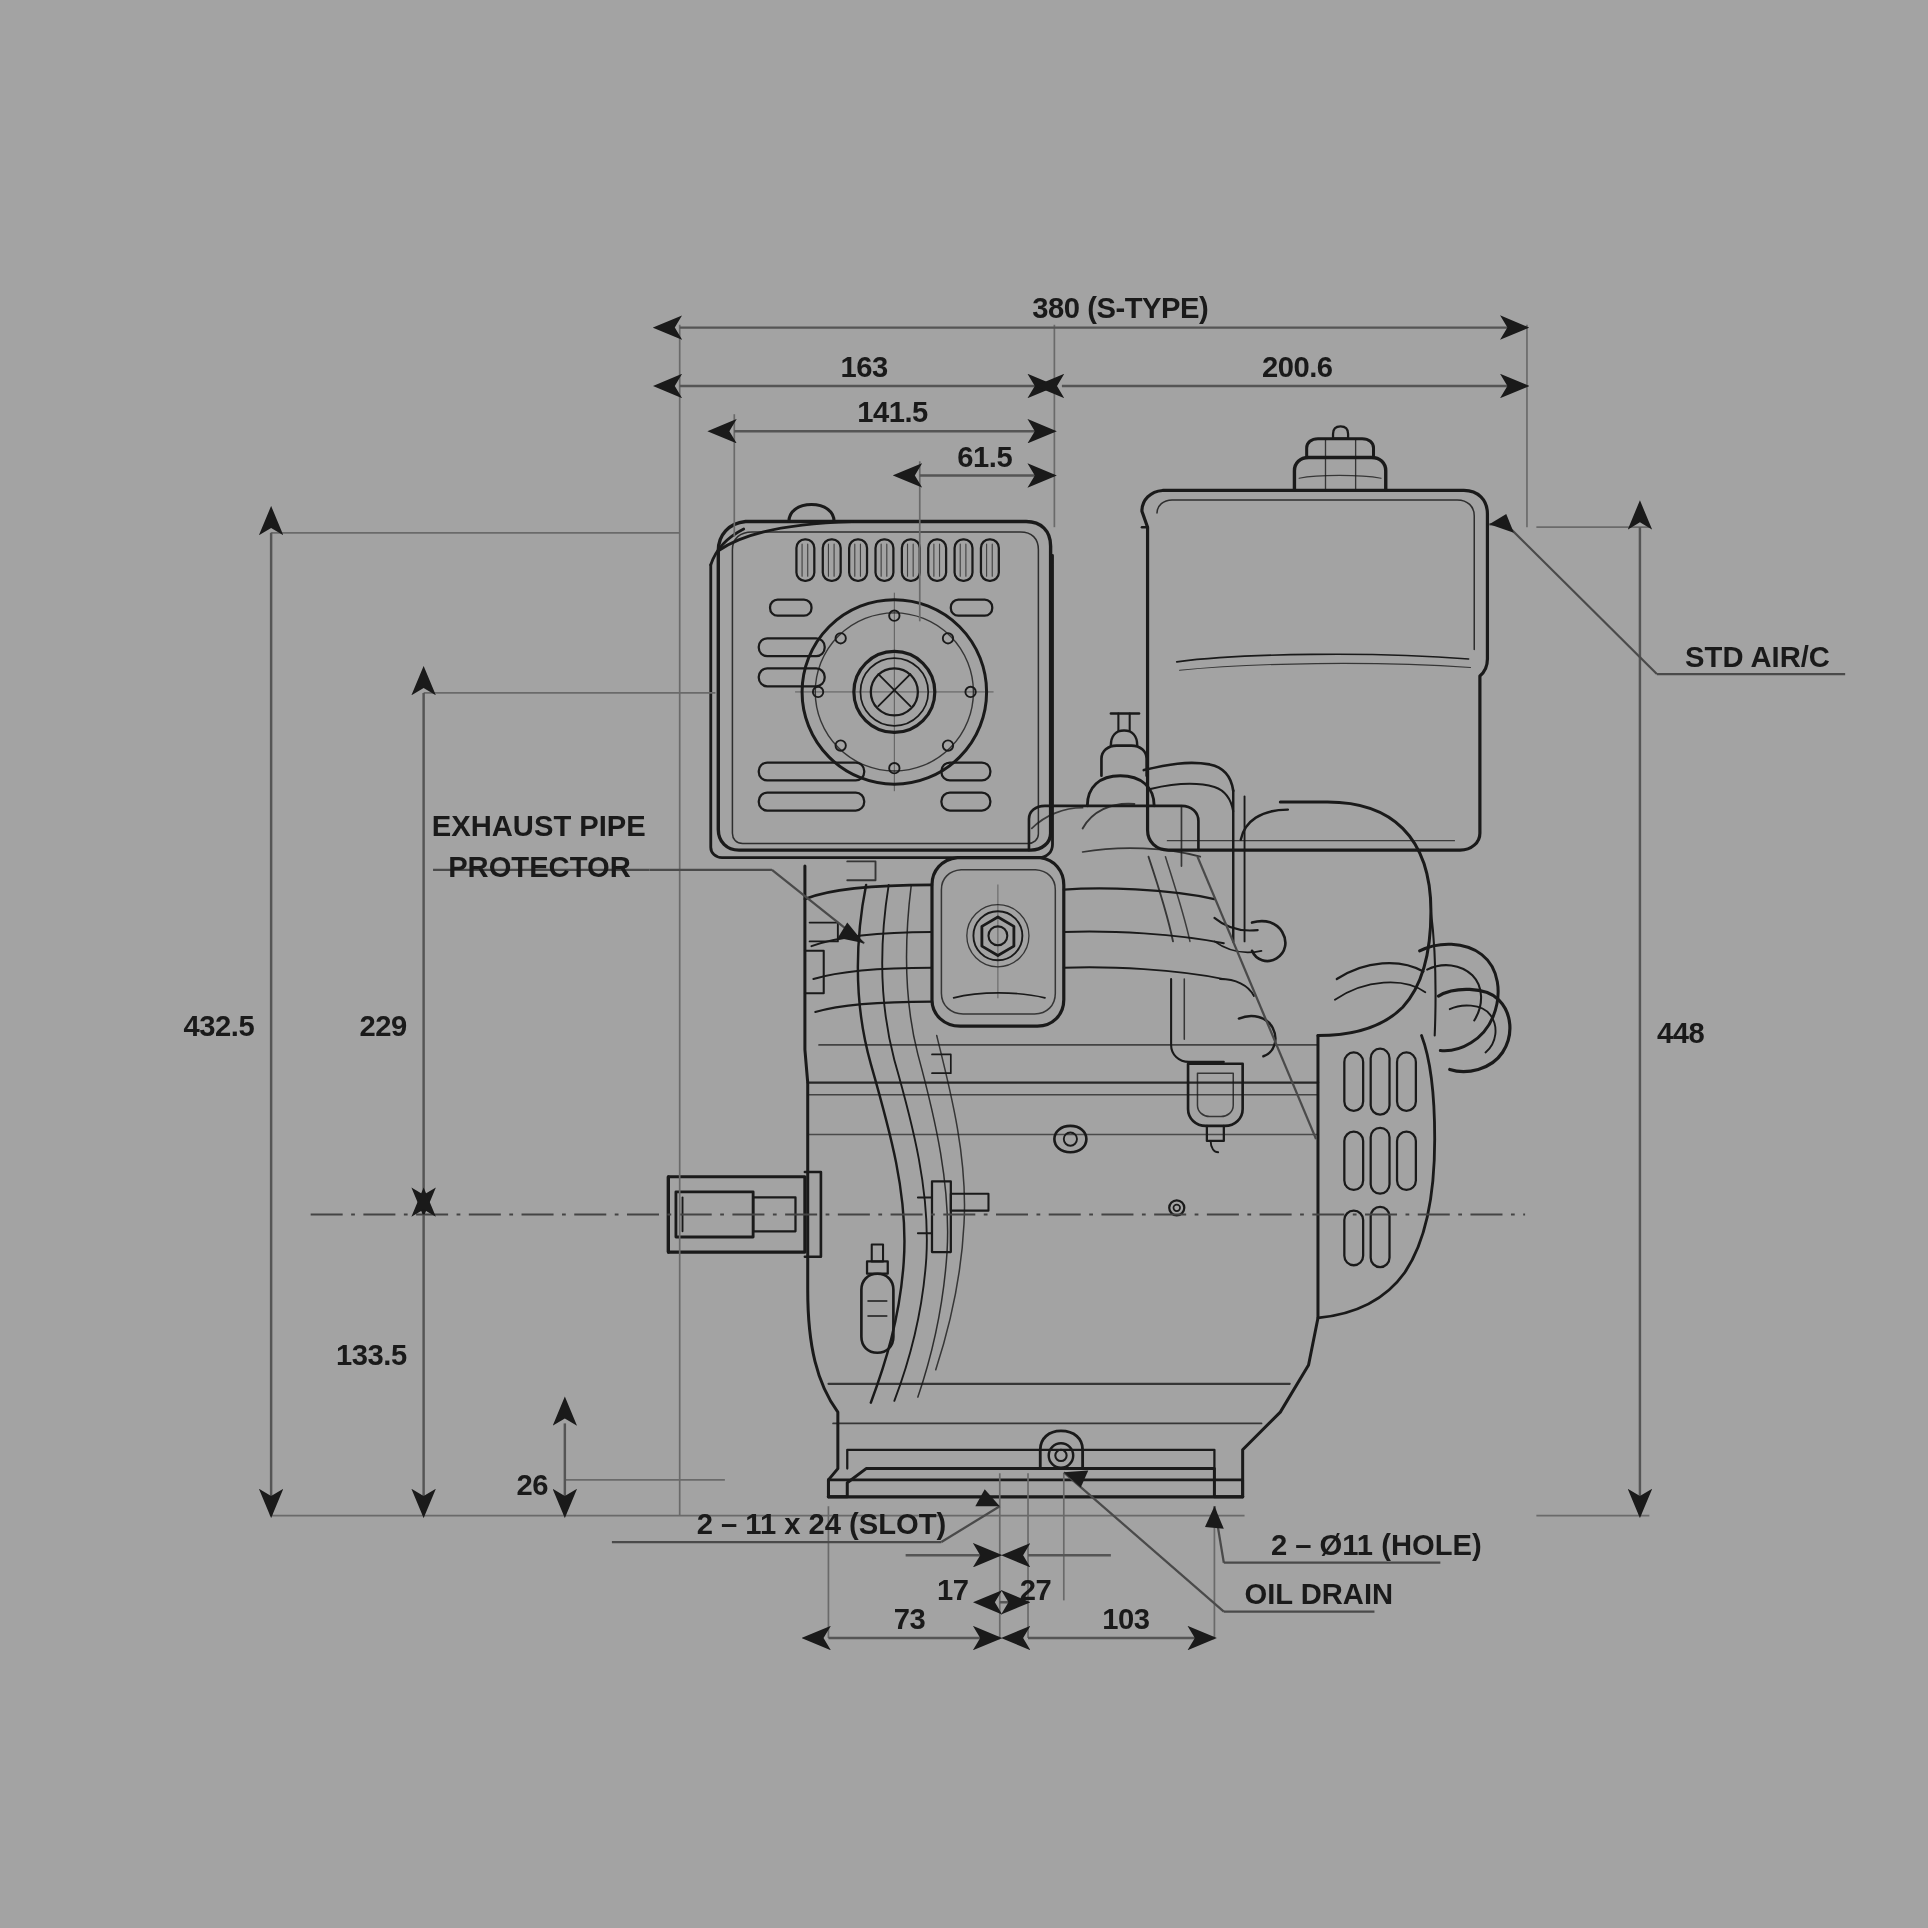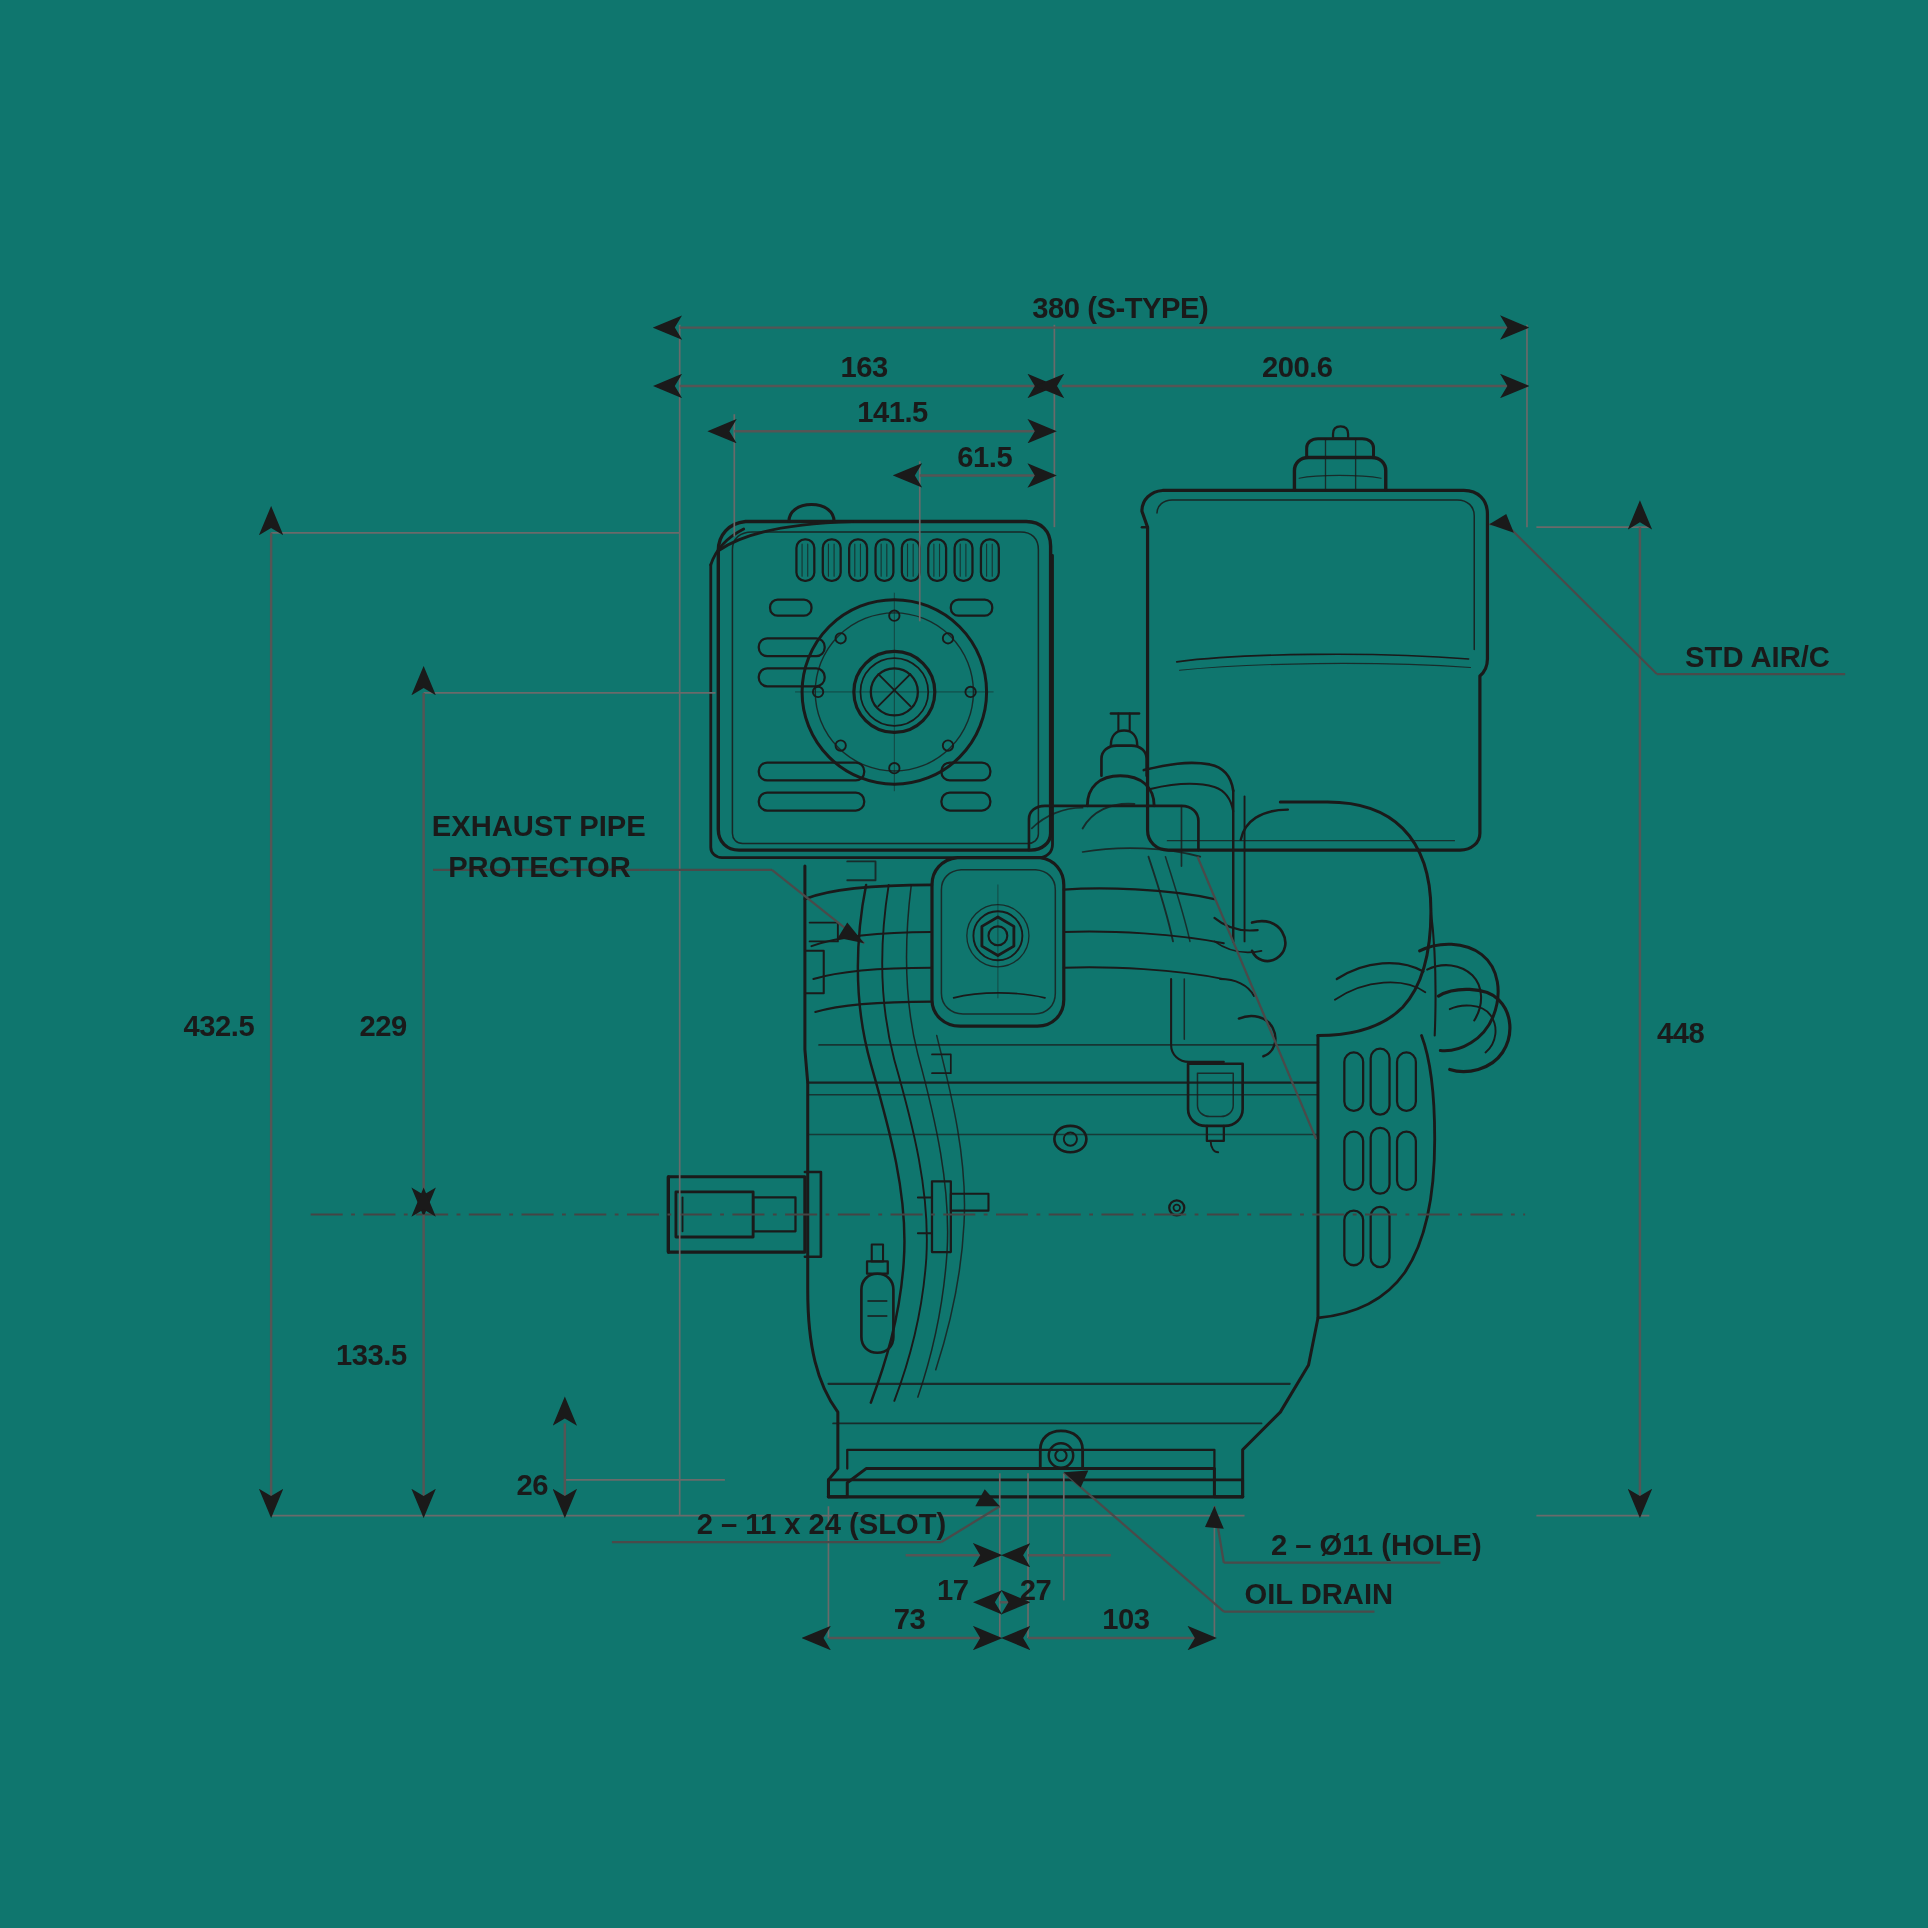--- a/index.html
+++ b/index.html
@@ -10,21 +10,21 @@
   body {
     width: 1928px;
     height: 1928px;
     font-family: "Liberation Sans", sans-serif;
     overflow: hidden;
   }
   #sheet {
     position: relative;
     width: 1928px;
     height: 1928px;
-    background: #0f766e;
+    background: #a3a3a3;
   }
   svg#drawing {
     position: absolute;
     left: 0;
     top: 0;
     width: 1928px;
     height: 1928px;
     display: block;
   }
   .dimtext-lg {

